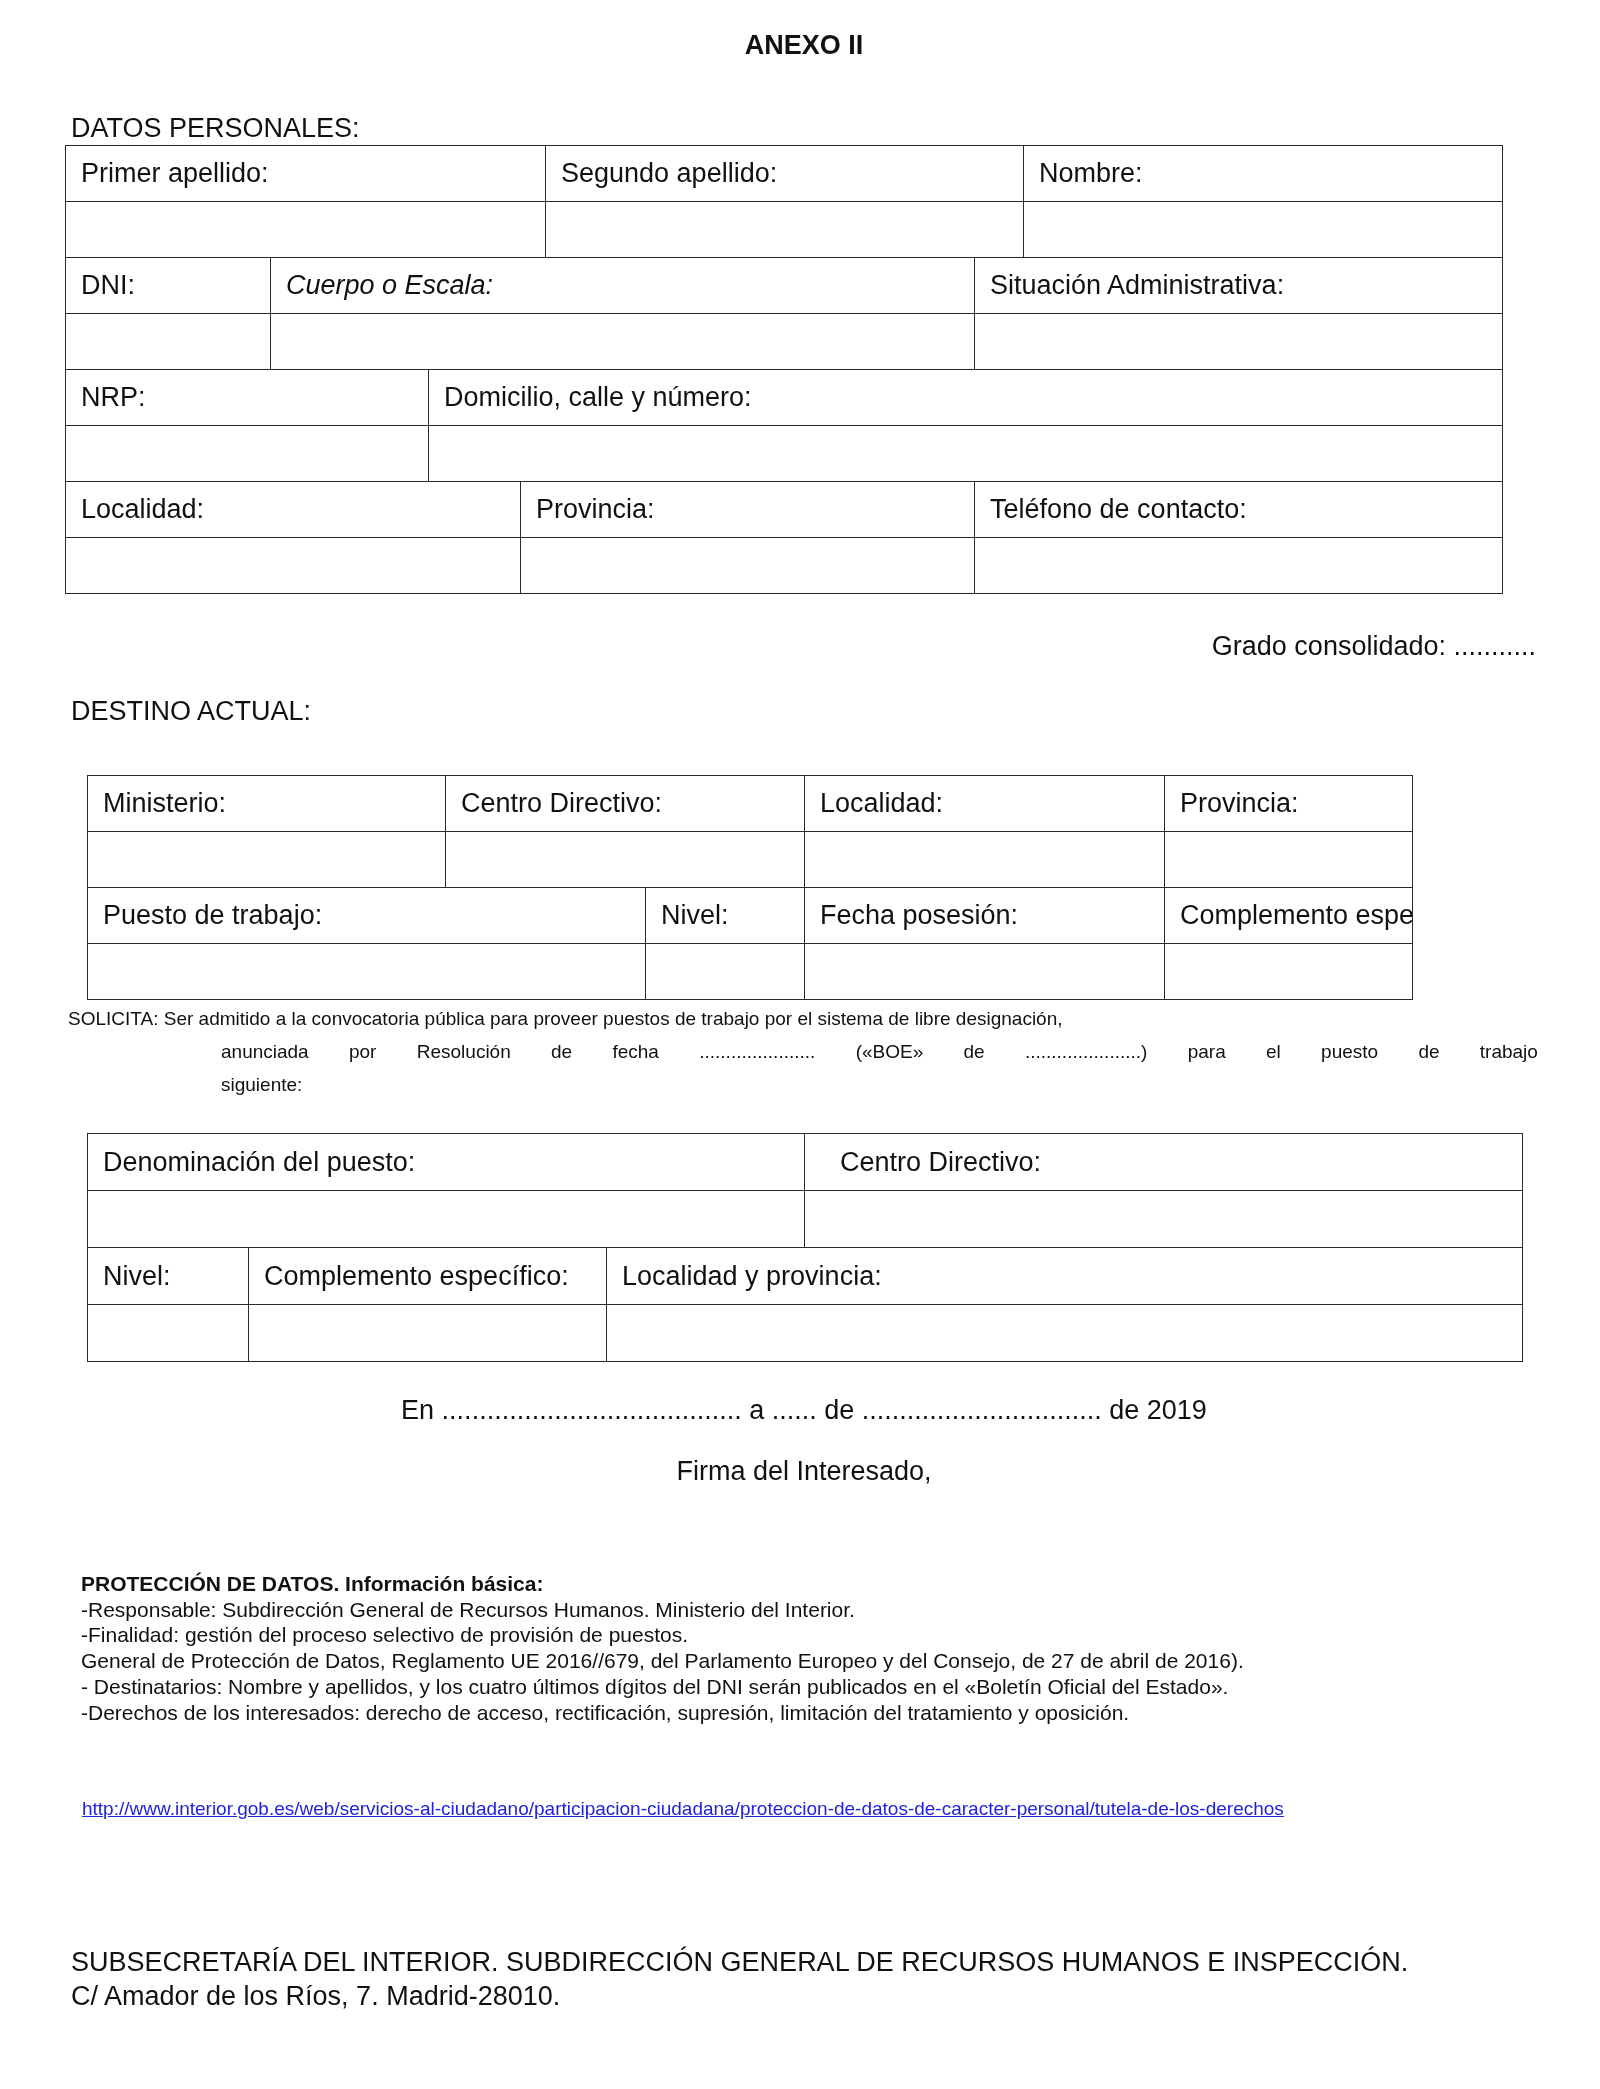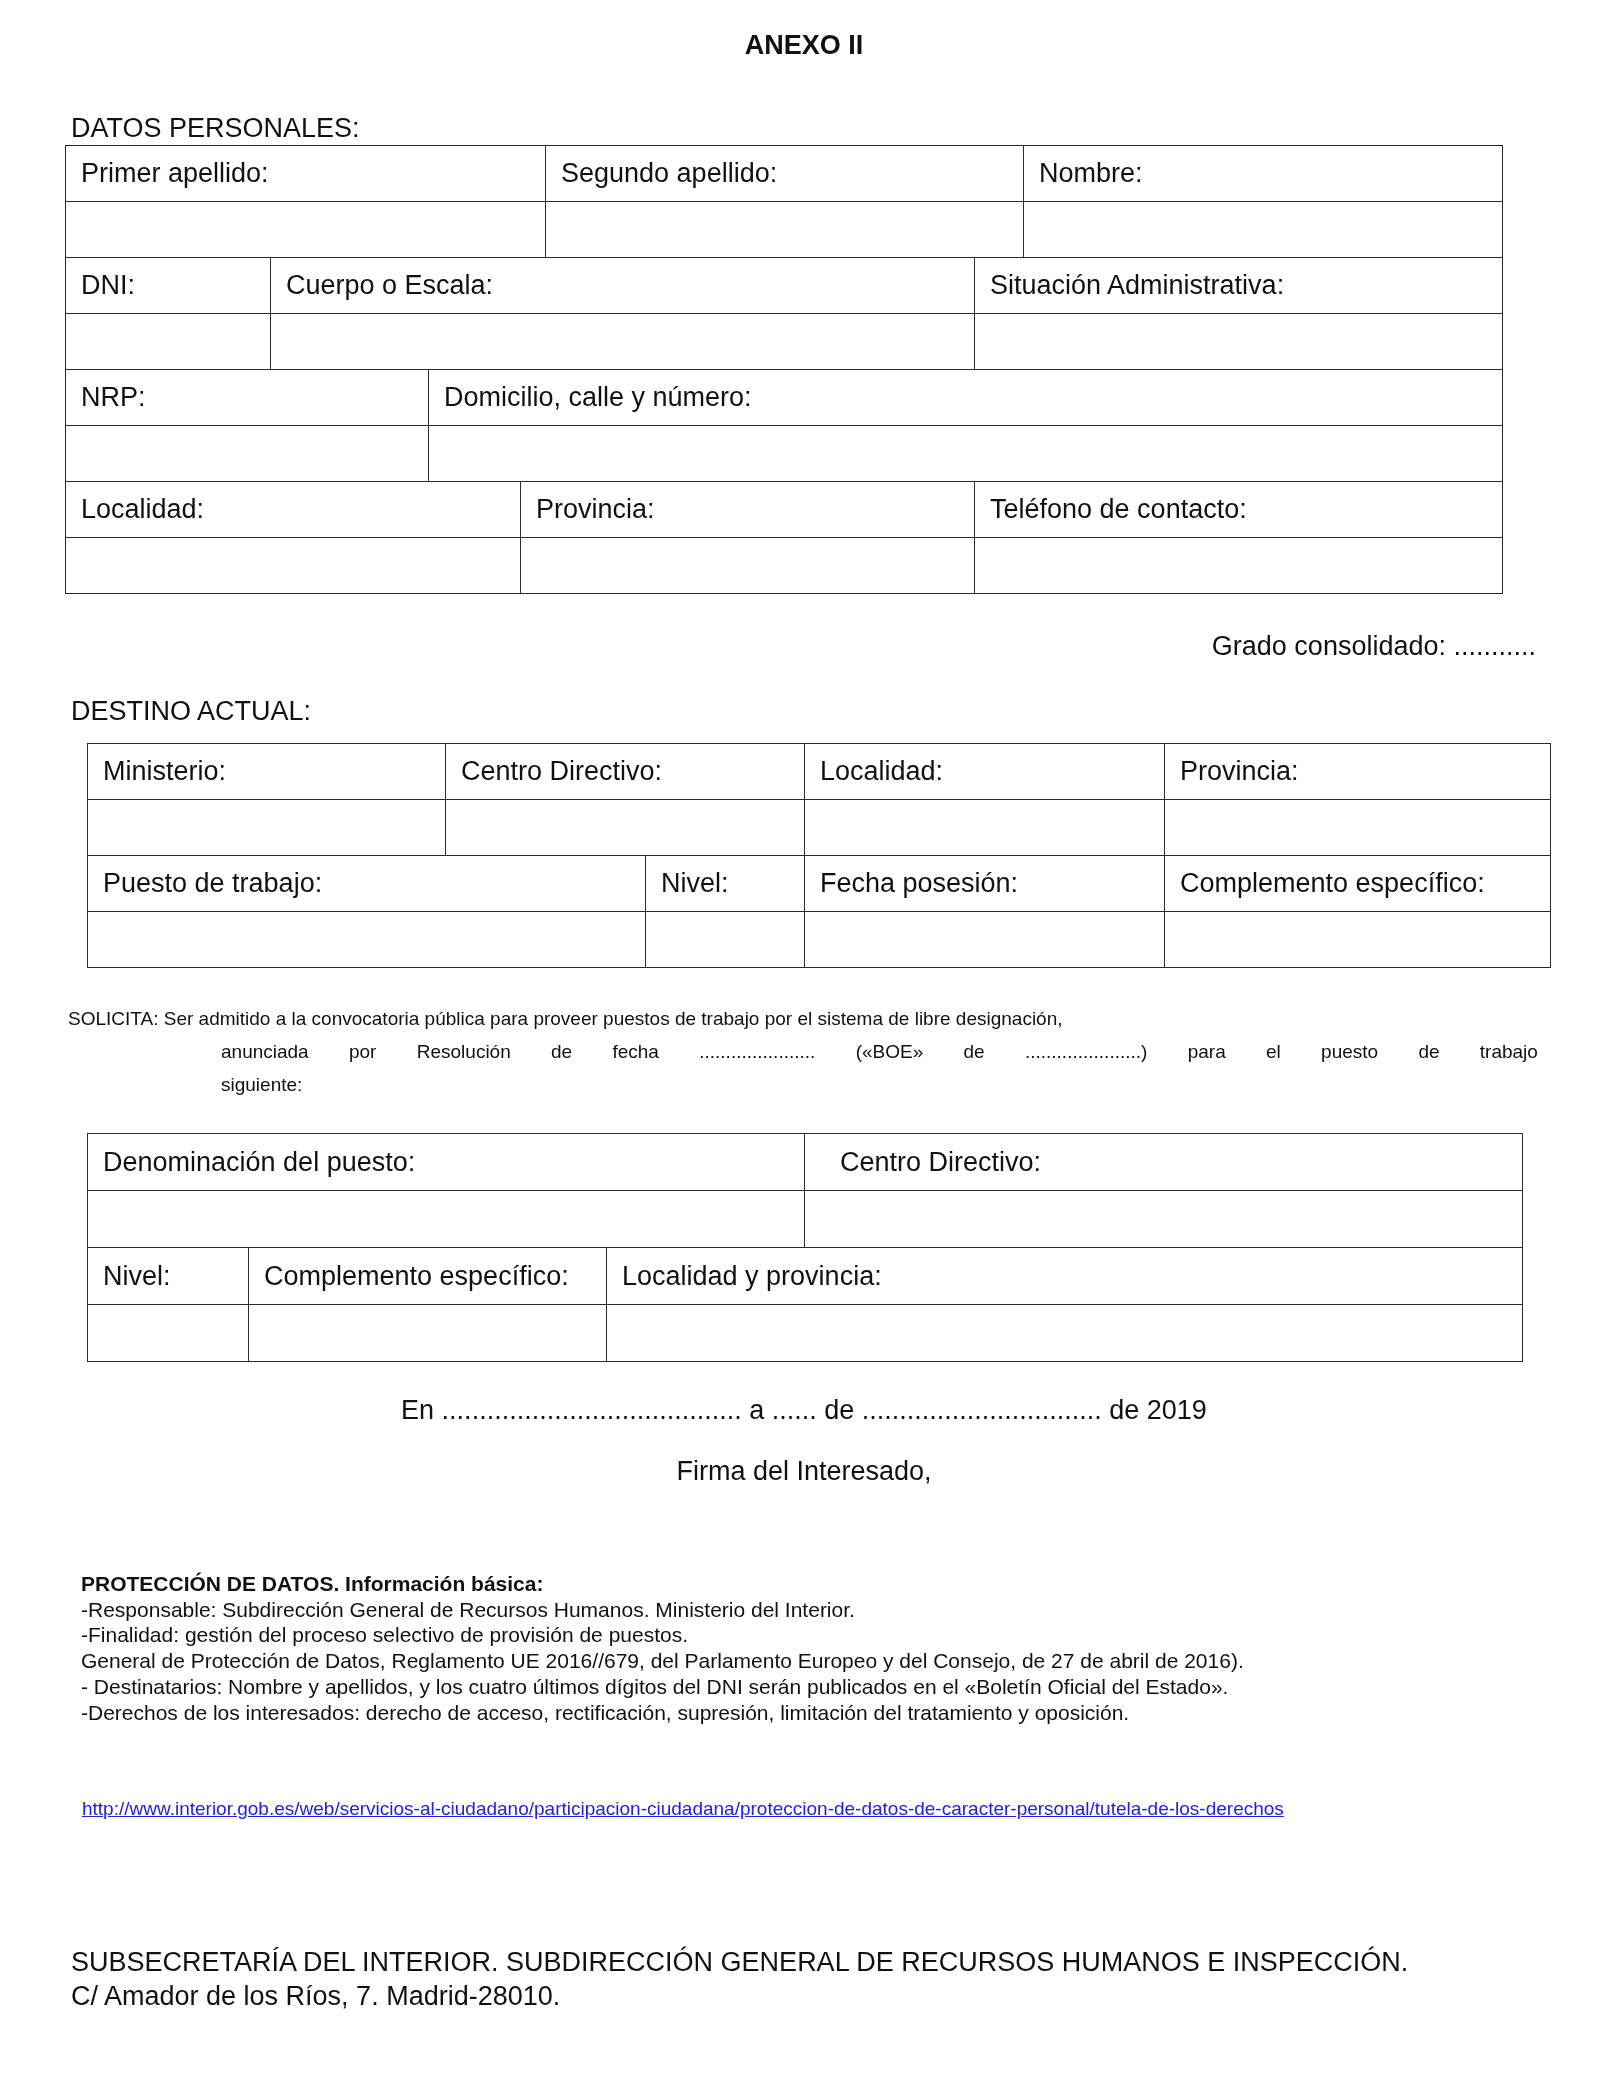--- a/index.html
+++ b/index.html
@@ -42,21 +42,21 @@
     <div class="cell" style="flex:1;">Nombre:</div>
   </div>
   <div class="row">
     <div class="cell input" style="width:480px;"></div>
     <div class="cell input" style="width:478px;"></div>
     <div class="cell input" style="flex:1;"></div>
   </div>
 
   <div class="row">
     <div class="cell" style="width:205px;">DNI:</div>
-    <div class="cell" style="width:704px;">Cuerpo o Escala:</div>
+    <div class="cell" style="width:704px;font-style:italic;">Cuerpo o Escala:</div>
     <div class="cell" style="flex:1;">Situación Administrativa:</div>
   </div>
   <div class="row">
     <div class="cell input" style="width:205px;"></div>
     <div class="cell input" style="width:704px;"></div>
     <div class="cell input" style="flex:1;"></div>
   </div>
 
   <div class="row">
     <div class="cell" style="width:363px;">NRP:</div>
@@ -76,21 +76,21 @@
     <div class="cell input" style="width:455px;"></div>
     <div class="cell input" style="width:454px;"></div>
     <div class="cell input" style="flex:1;"></div>
   </div>
 </div>
 
 <div class="abs grado">Grado consolidado: ...........</div>
 
 <div class="abs section" style="top:695px;">DESTINO ACTUAL:</div>
 
-<div class="grid" style="left:87px; top:743px; width:1464px;">
+<div class="grid" style="left:87px; top:775px; width:1326px;">
   <div class="row">
     <div class="cell" style="width:358px;">Ministerio:</div>
     <div class="cell" style="width:359px;">Centro Directivo:</div>
     <div class="cell" style="width:360px;">Localidad:</div>
     <div class="cell" style="flex:1;">Provincia:</div>
   </div>
   <div class="row">
     <div class="cell input" style="width:358px;"></div>
     <div class="cell input" style="width:359px;"></div>
     <div class="cell input" style="width:360px;"></div>

